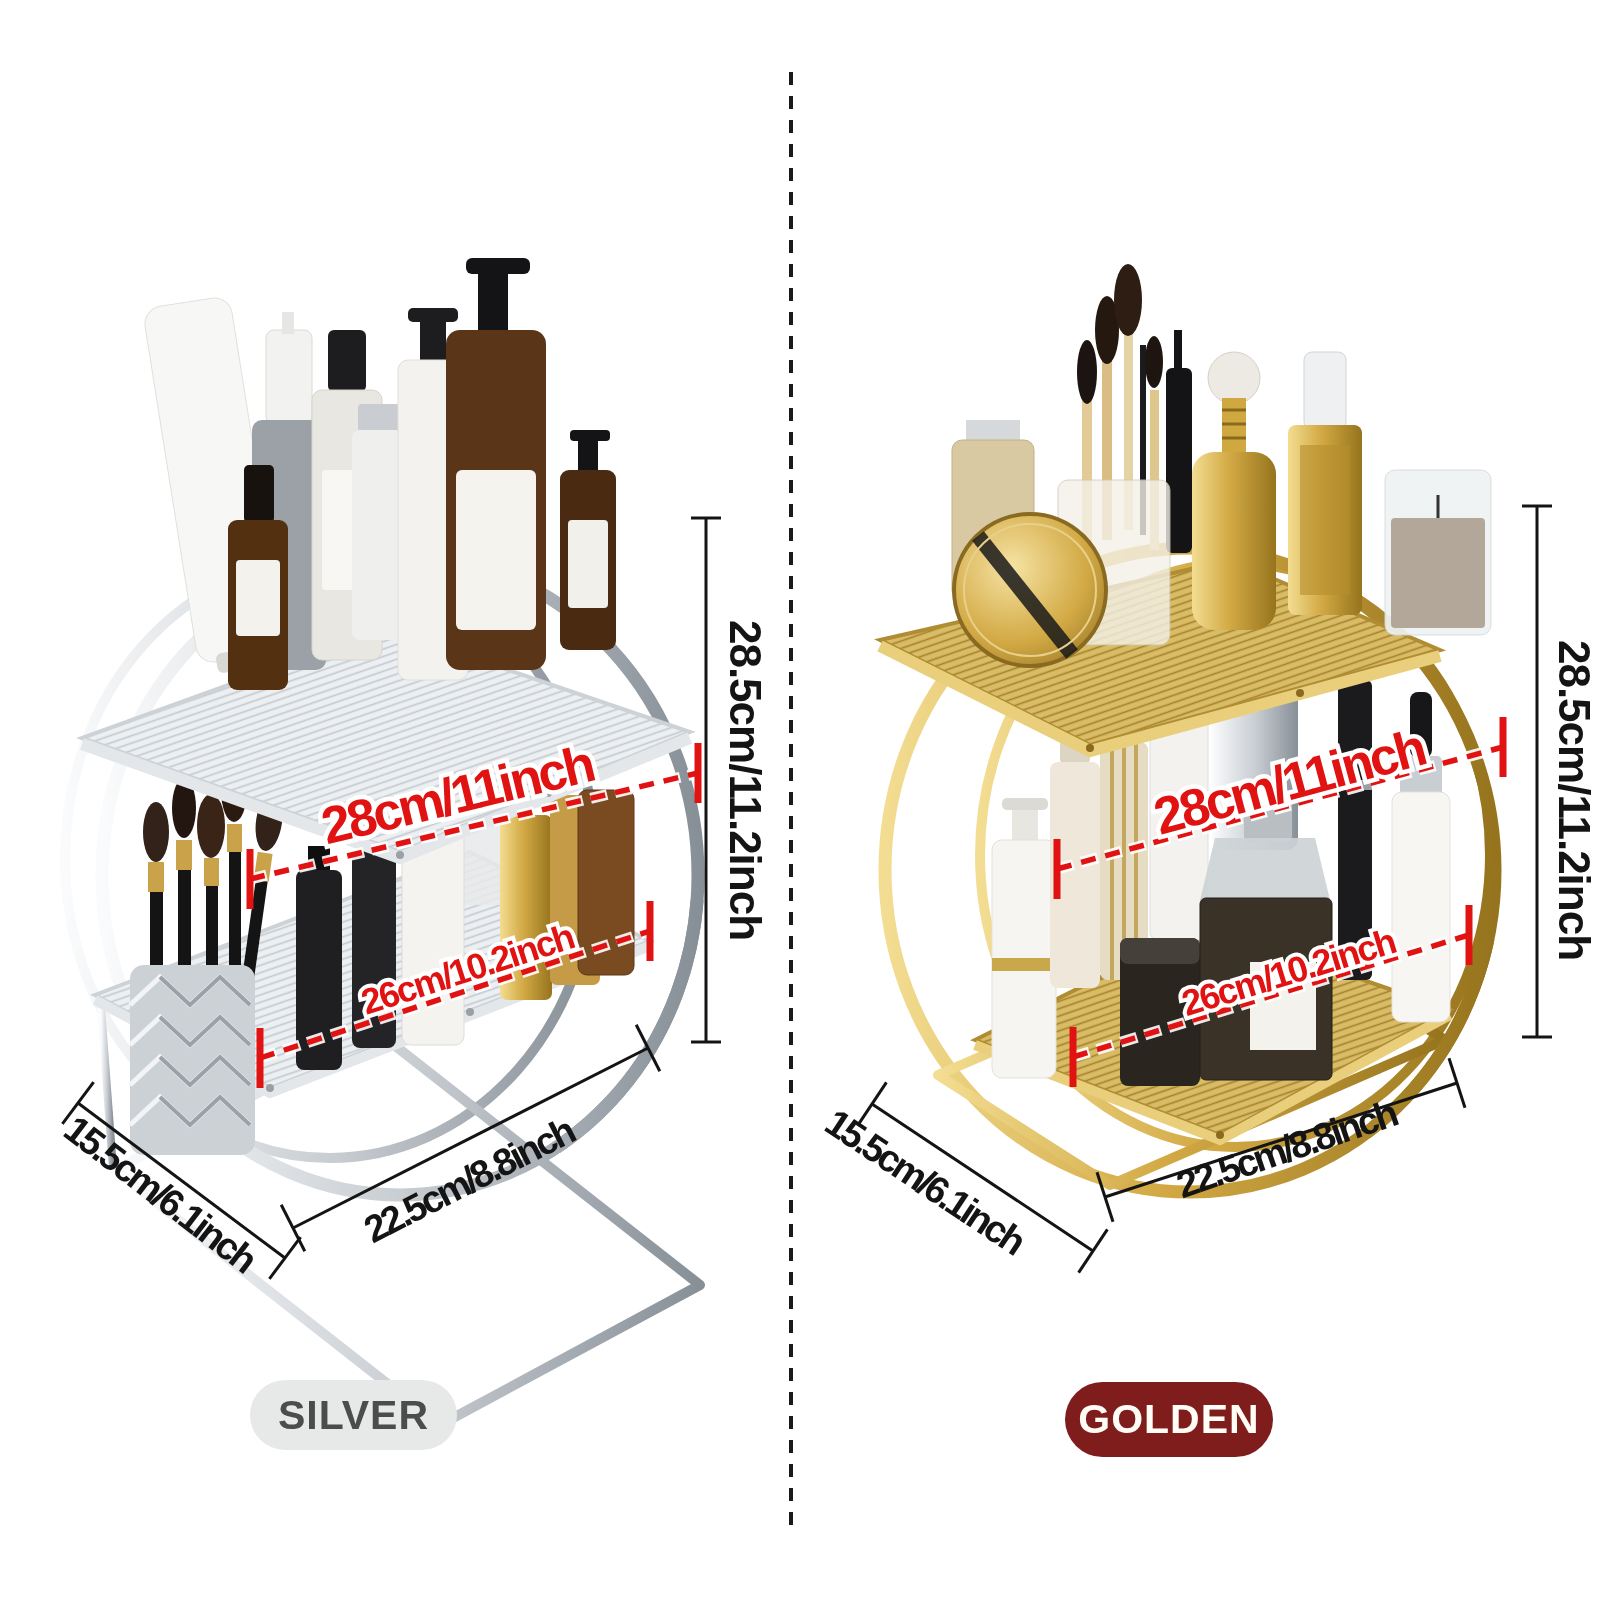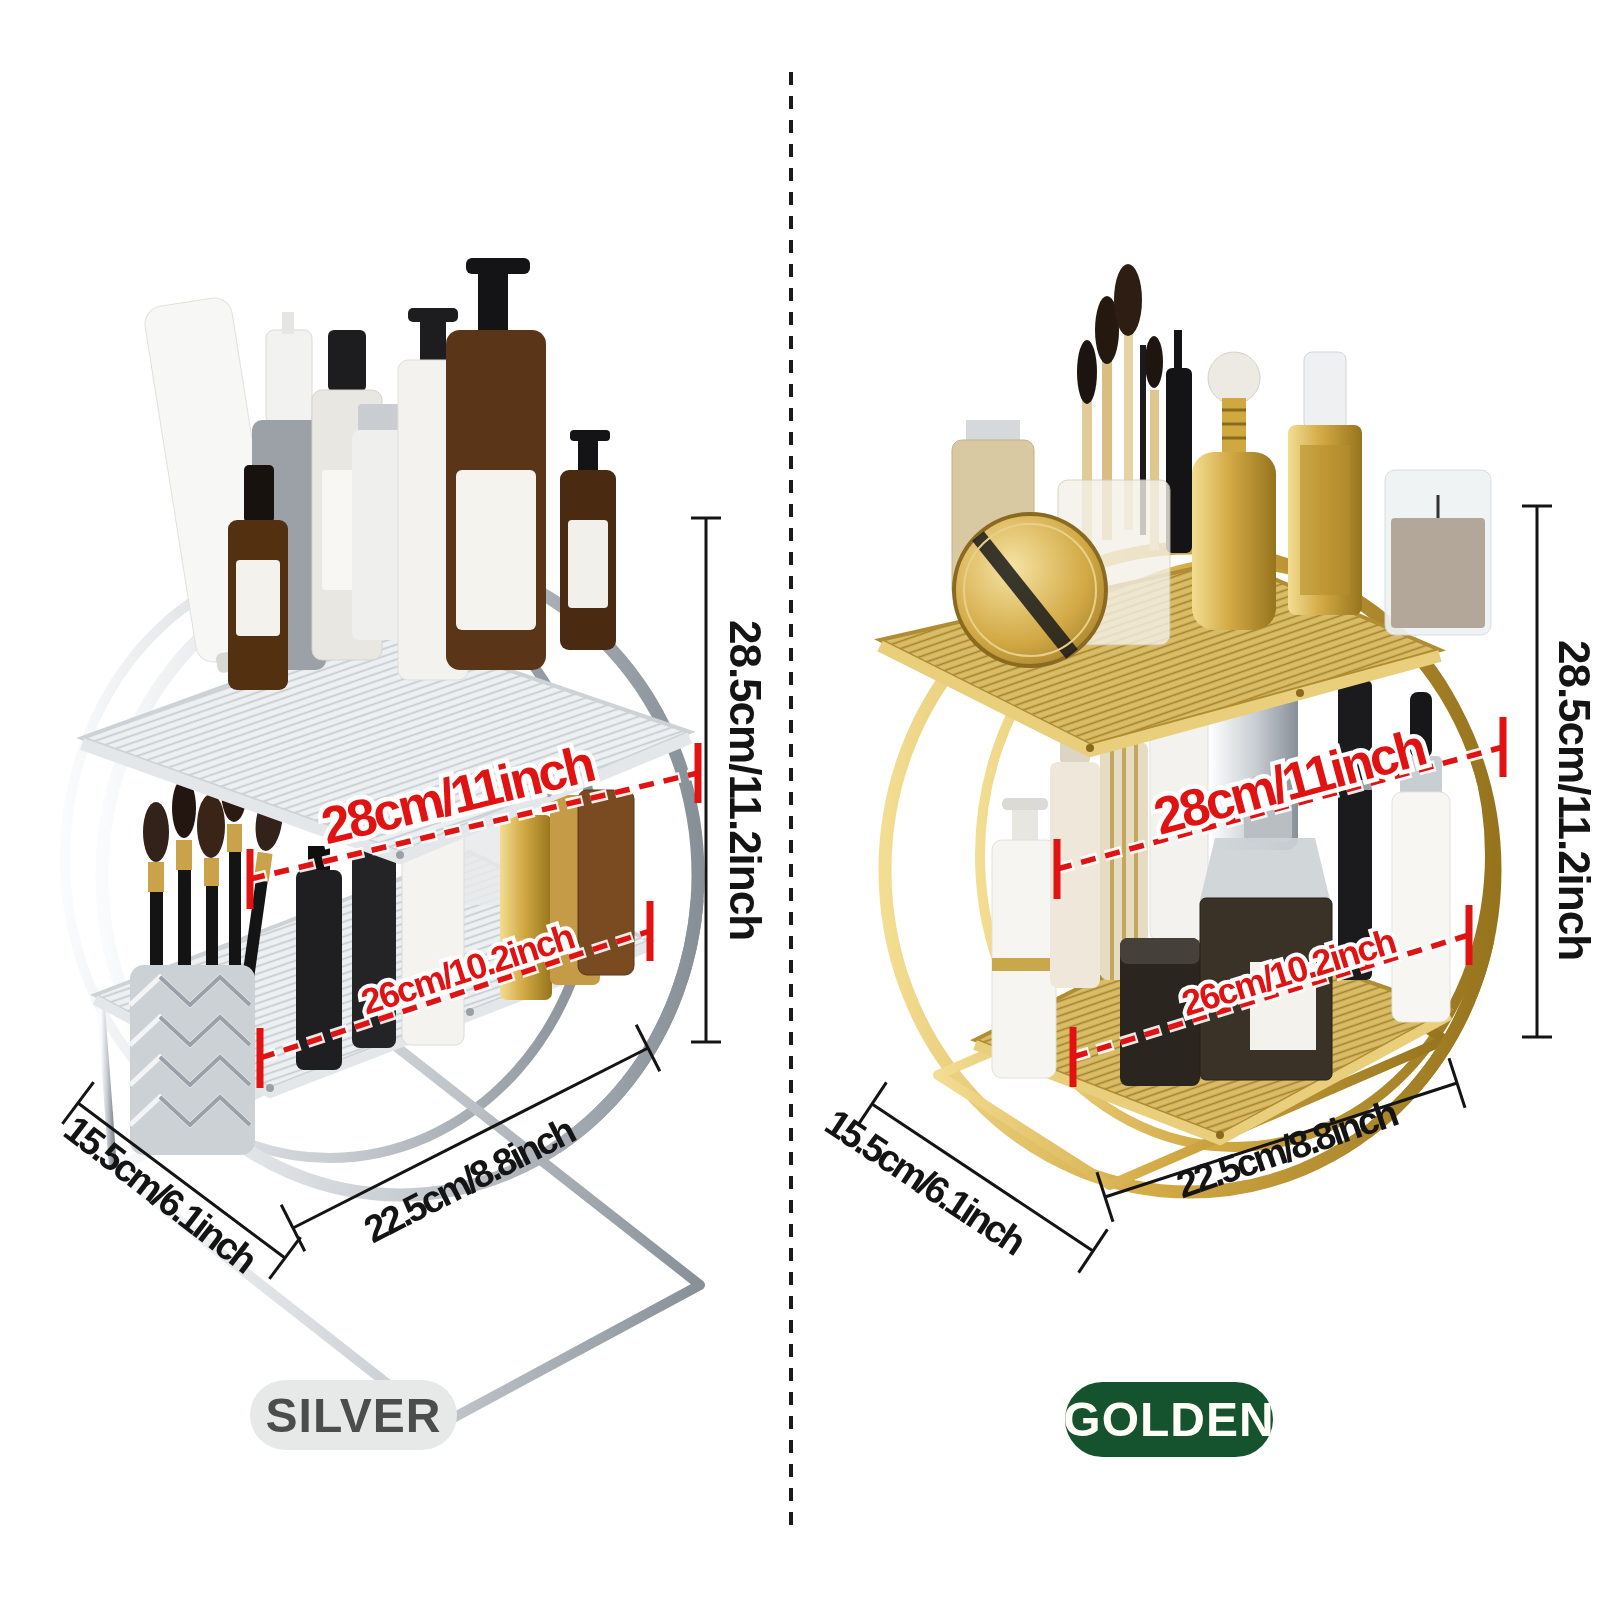--- a/index.html
+++ b/index.html
@@ -15,23 +15,23 @@
   .dimtext{font-weight:700;font-size:38px;fill:#141414;letter-spacing:-3px;
            text-anchor:middle;dominant-baseline:middle;}
   .dimtext-v{font-weight:700;font-size:44px;fill:#141414;letter-spacing:-1px;
            text-anchor:middle;dominant-baseline:middle;}
   .redtext-lg{font-weight:700;font-size:52px;fill:#e01212;letter-spacing:-3px;
            text-anchor:middle;dominant-baseline:middle;paint-order:stroke;stroke:#ffffff;stroke-width:9px;}
   .redtext-sm{font-weight:700;font-size:36px;fill:#e01212;letter-spacing:-2px;
            text-anchor:middle;dominant-baseline:middle;paint-order:stroke;stroke:#ffffff;stroke-width:8px;}
   
   .badge{position:absolute;display:flex;align-items:center;justify-content:center;
-         border-radius:44px;font-weight:700;font-size:48px;letter-spacing:1px;}
+         border-radius:44px;font-weight:700;font-size:41px;letter-spacing:1px;}
   .badge-silver{left:250px;top:1380px;width:207px;height:70px;background:#e7e9e8;color:#4b4d4c;}
-  .badge-golden{left:1065px;top:1382px;width:208px;height:75px;background:#14532d;color:#fffdf6;}
+  .badge-golden{left:1065px;top:1382px;width:208px;height:75px;background:#7f1d1d;color:#fffdf6;}
 </style>
 </head>
 <body>
 
 <div class="stage">
 
 <svg width="1600" height="1600" viewBox="0 0 1600 1600">
   <defs>
     <linearGradient id="chromeV" x1="0" y1="0" x2="1" y2="0">
       <stop offset="0" stop-color="#fafbfc"></stop>

